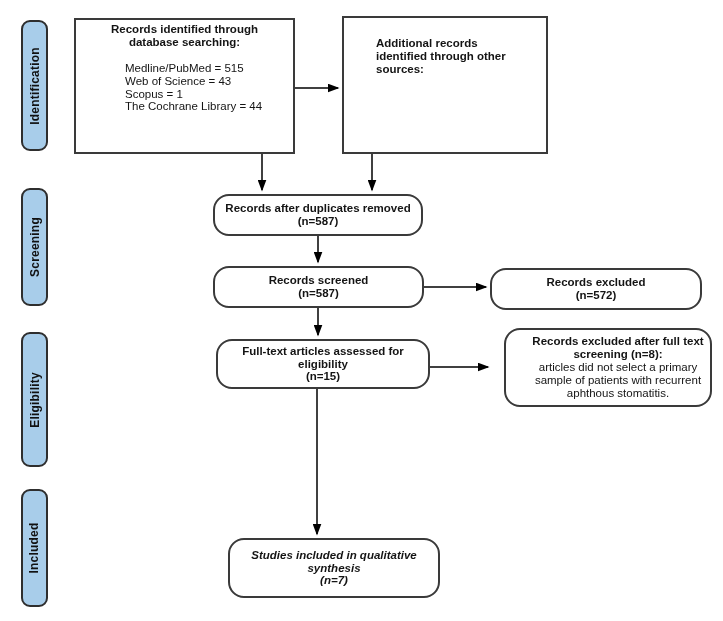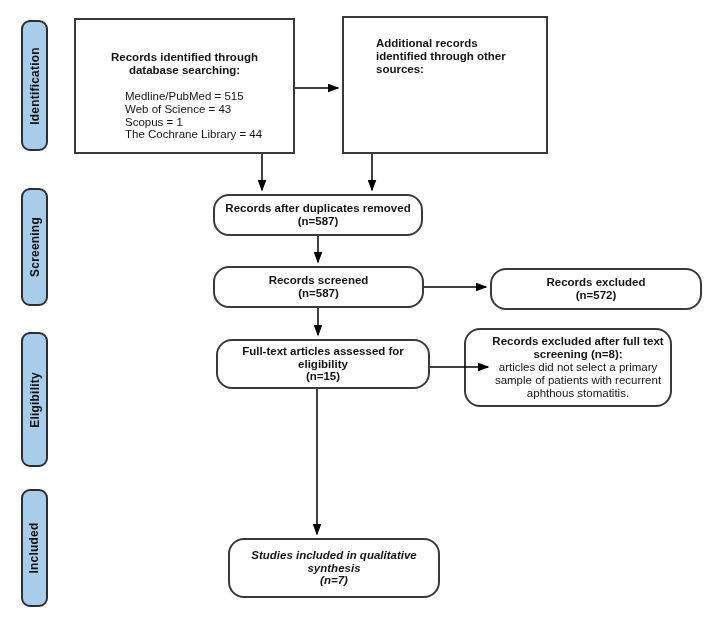--- a/index.html
+++ b/index.html
@@ -55,21 +55,21 @@
   }
   .box-body {
     font-weight: 400;
     white-space: pre-line;
     text-align: center;
   }
   .box-title.center { text-align: center; }
   .box-list { font-weight: 400; }
   .box-list div { line-height: 1.12; }
   
-  #box-identified { padding-top: 31px; }
+  #box-identified { padding-top: 3px; }
   #box-identified .box-list { margin-top: 13px; padding-left: 33px; margin-left: 16px; }
   
   #box-additional { padding-top: 19px; padding-left: 32px; padding-right: 8px; }
   #box-additional .box-list { margin-top: 13px; }
   .arrows {
     position: absolute;
     left: 0; top: 0;
     width: 723px;
     height: 621px;
     pointer-events: none;
@@ -124,21 +124,21 @@
     <div class="box-title">Records excluded
 (n=572)</div>
   </div>
 
   <div class="box centered" style="left:216px; top:339px; width:214px; height:50px;align-items:center;">
     <div class="box-title">Full-text articles assessed for
 eligibility
 (n=15)</div>
   </div>
 
-  <div class="box centered" style="left:464px; top:328px; width:208px; height:79px;padding-left:20px;">
+  <div class="box centered" style="left:504px; top:328px; width:208px; height:79px;padding-left:20px;">
     <div class="box-title">Records excluded after full text
 screening (n=8):</div>
     <div class="box-body">articles did not select a primary
 sample of patients with recurrent
 aphthous stomatitis.</div>
   </div>
 
   <div class="box centered" style="left:228px; top:538px; width:212px; height:60px;font-style:italic;">
     <div class="box-title">Studies included in qualitative
 synthesis

